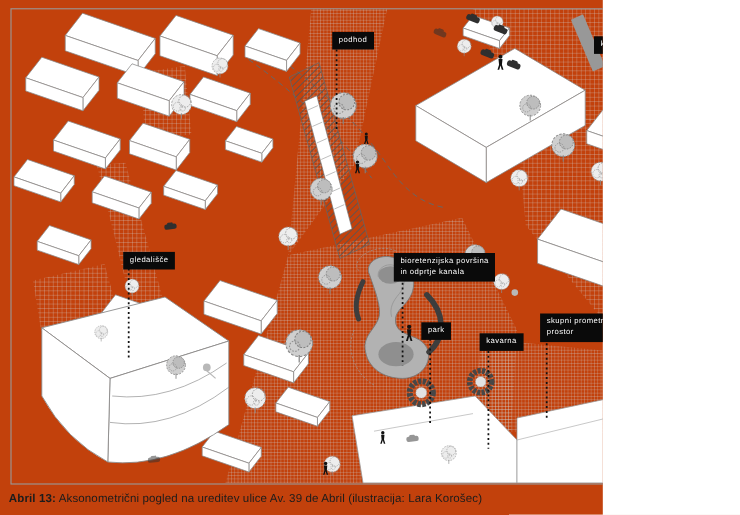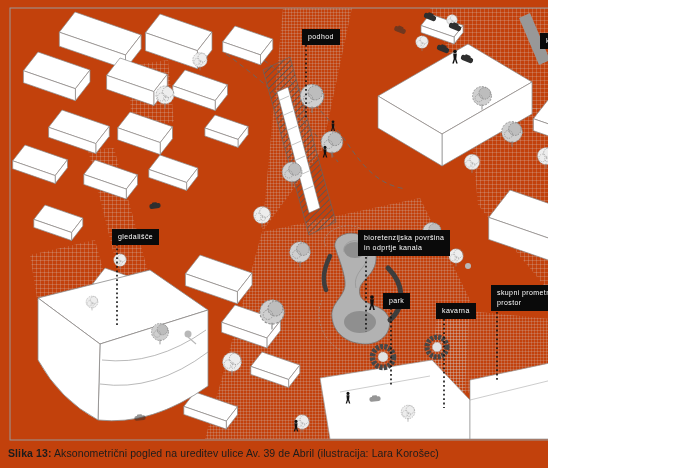--- a/index.html
+++ b/index.html
@@ -350,15 +350,15 @@
   </div>
   <div class="map-label" style="left:436px;top:303px">
     <span>kavarna</span>
   </div>
   <div class="map-label" style="left:491px;top:285px">
     <div>skupni prometni</div>
     <div>prostor</div>
   </div>
 
   <div class="caption">
-    <b>Slika 13:</b><span> Aksonometrični pogled na ureditev ulice Av. 39 de Abril (ilustracija: Lara Korošec)</span>
+    <b>Abril 13:</b><span> Aksonometrični pogled na ureditev ulice Av. 39 de Abril (ilustracija: Lara Korošec)</span>
   </div>
 </div>
 
 </body></html>

